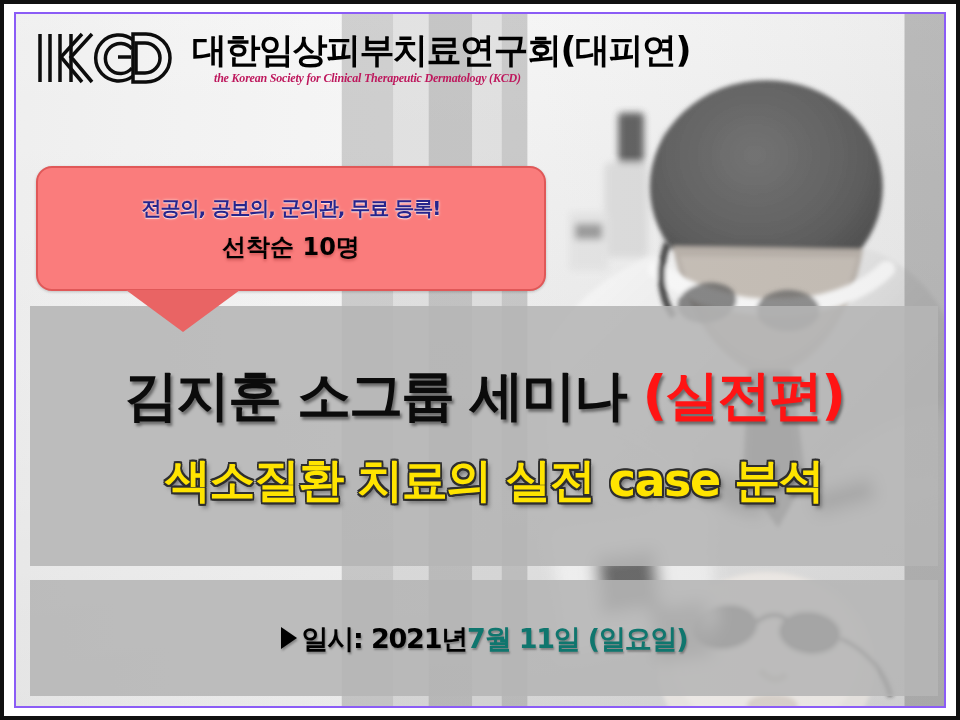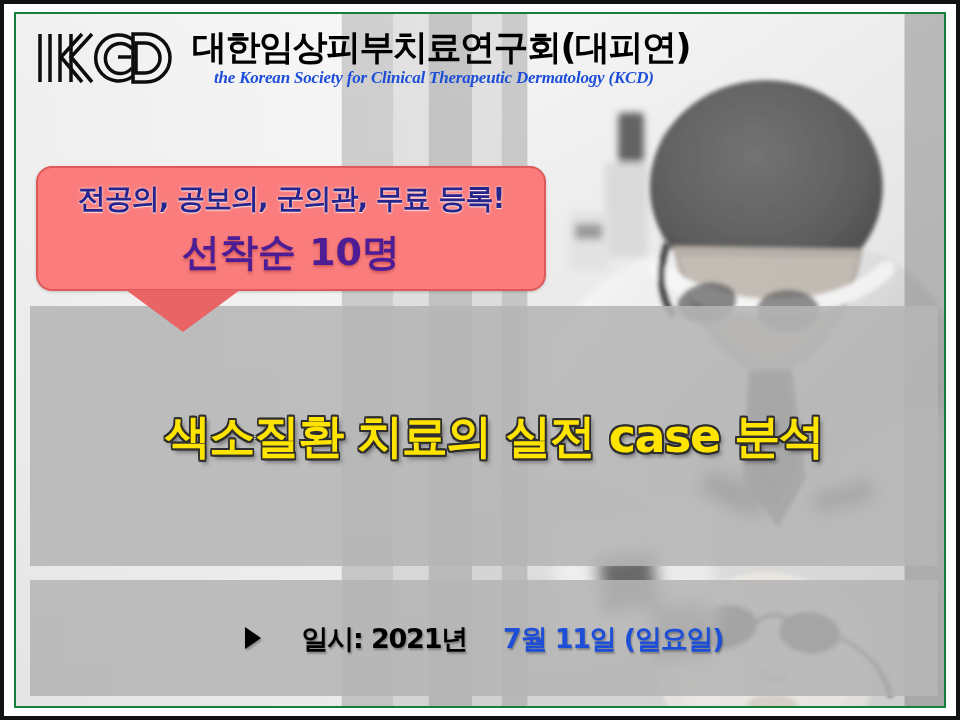--- a/index.html
+++ b/index.html
@@ -14,21 +14,21 @@
   .poster {
     position:relative;
     width:960px; height:720px;
     background:#ffffff;
     border:4px solid #111111;
     overflow:hidden;
   }
   .poster-inner {
     position:absolute;
     left:10px; top:8px; right:10px; bottom:8px;
-    border:2px solid #15803d;
+    border:2px solid #8b5cf6;
     background:#ffffff;
     overflow:hidden;
   }
 
   
   .photo-layer {
     position:absolute;
     left:0; top:0; right:0; bottom:0;
     overflow:hidden;
     background:#f2f2f2;
@@ -49,21 +49,21 @@
   .org-block { margin-left:12px; line-height:1; }
   .org-kr {
     font-size:35px; font-weight:700; color:#000000;
     letter-spacing:-1.5px; white-space:nowrap;
     font-family:"DejaVu Sans","Liberation Sans",sans-serif;
   }
   .org-en {
     margin-top:4px; margin-left:22px;
     font-family:"Liberation Serif","DejaVu Serif",serif;
     font-style:italic; font-weight:700;
-    font-size:17px; color:#1d4ed8; letter-spacing:-0.2px;
+    font-size:12px; color:#be185d; letter-spacing:-0.2px;
     white-space:nowrap;
   }
 
   
   .callout {
     position:absolute;
     left:20px; top:152px; width:510px; height:125px;
     background:#fa7c7c;
     border:2px solid #e05858;
     border-radius:16px;
@@ -75,32 +75,32 @@
   .callout-tail {
     position:absolute;
     left:110px; top:276px;
     width:0; height:0;
     border-left:57px solid transparent;
     border-right:57px solid transparent;
     border-top:42px solid #e96464;
     z-index:6;
   }
   .callout-line1 {
-    font-size:28px; font-weight:700;
+    font-size:20px; font-weight:700;
     color:#27258c;
     text-align:center;
     letter-spacing:-1px;
     text-shadow:0 0 3px rgba(255,255,255,.85), 0 1px 0 rgba(255,255,255,.6);
     font-family:"DejaVu Sans","Liberation Sans",sans-serif;
     white-space:nowrap;
   }
   .callout-line2 {
     margin-top:9px;
-    font-size:38px; font-weight:700;
-    color:#4c1d95;
+    font-size:24px; font-weight:700;
+    color:#000000;
     text-align:center;
     letter-spacing:0px;
     text-shadow:0 2px 3px rgba(150,40,40,.45);
     font-family:"DejaVu Sans","Liberation Sans",sans-serif;
     white-space:nowrap;
   }
 
   
   .panel {
     position:absolute;
@@ -134,33 +134,33 @@
        3px 4px 4px rgba(30,30,30,.5);
     margin-left: 20px;
   }
 
   .info-line {
     font-size:27px; font-weight:700; color:#000000;
     letter-spacing:-1.2px; white-space:nowrap;
     line-height:1;
     font-family:"DejaVu Sans","Liberation Sans",sans-serif;
     text-shadow:1px 2px 2px rgba(60,60,60,.45);
-    display:flex; align-items:center;gap:36px;
+    display:flex; align-items:center;
   }
   .info-line + .info-line { margin-top:20px; }
   .tri {
     display:inline-block;
     width:0; height:0;
     border-top:11px solid transparent;
     border-bottom:11px solid transparent;
     border-left:16px solid #000000;
     margin-right:5px;
     filter:drop-shadow(1px 2px 1px rgba(60,60,60,.45));
   }
-  .info-line .accent { color:#1d4ed8; }
+  .info-line .accent { color:#0f766e; }
   .info-line .sub { font-size:24px; }
 </style>
 </head>
 <body>
 
 <div class="poster">
   <div class="poster-inner">
 
     <div class="photo-layer">
       <svg viewBox="0 0 940 700" preserveAspectRatio="none" aria-hidden="true">
@@ -294,20 +294,23 @@
       </div>
     </div>
 
     <div class="callout">
       <div class="callout-line1">전공의, 공보의, 군의관, 무료 등록!</div>
       <div class="callout-line2">선착순 10명</div>
     </div>
     <div class="callout-tail"></div>
 
     <div class="panel panel-main">
+      <div class="title-main">
+        <span>김지훈 소그룹 세미나 </span><span class="accent">(실전편)</span>
+      </div>
       <div class="title-sub">색소질환 치료의 실전 case 분석</div>
     </div>
 
     <div class="panel panel-bottom">
       <div class="info-line">
         <span class="tri"></span>
           <span>일시: 2021년 </span>
           <span class="accent">7월 11일 (일요일)</span>
       </div>
     </div>

